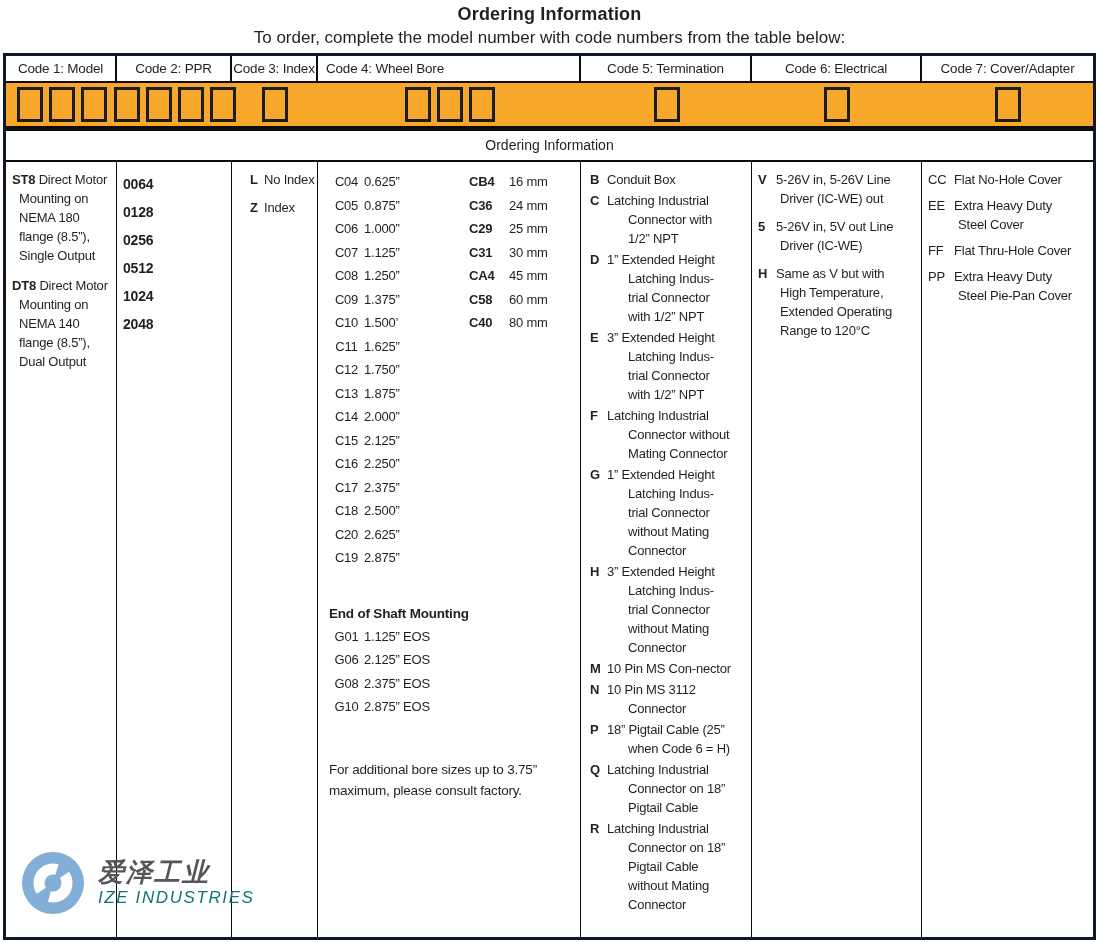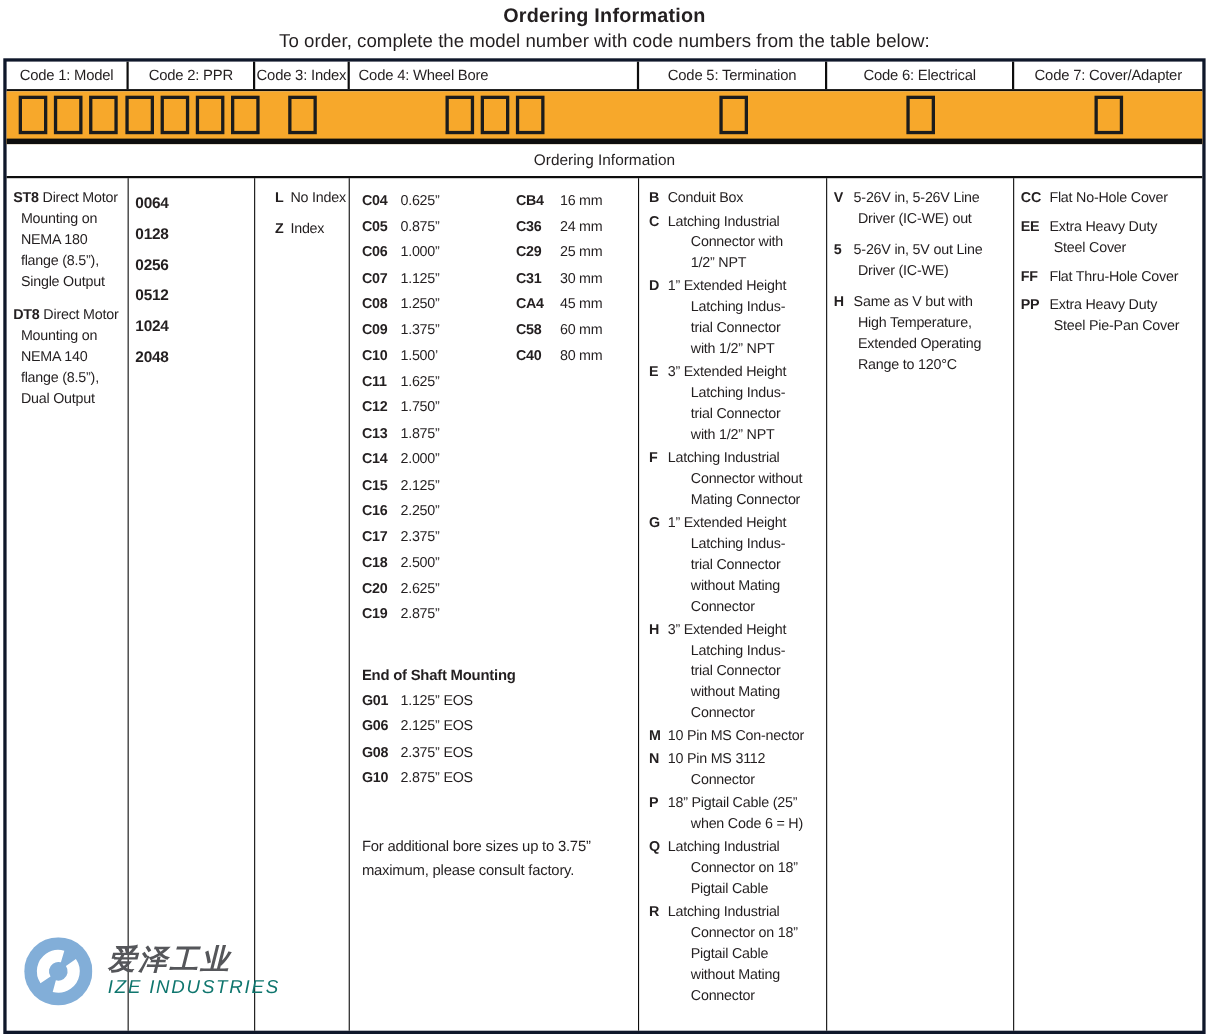--- a/index.html
+++ b/index.html
@@ -50,39 +50,39 @@
 
   
   .x-item{margin-bottom:9px;white-space:nowrap;padding-left:12px;}
   .icode{font-weight:bold;display:inline-block;width:14px;}
 
   
   .bore{padding-left:11px;}
   .bore-cols{display:flex;}
   .bore-left{width:140px;flex:none;}
   .bore-item{line-height:23.5px;white-space:nowrap;}
-  .bc1{font-weight:bold;display:inline-block;width:35px;}
+  .bc1{font-weight:normal;display:inline-block;width:35px;text-align:center;}
   .bc2{font-weight:bold;display:inline-block;width:40px;}
   .eos-head{font-weight:bold;margin-top:32px;line-height:23px;font-size:13.5px;}
   .bore-note{margin-top:40px;line-height:21px;font-size:13.5px;width:212px;}
 
   
   .term{padding-right:20px;padding-left:9px;}
   .t-item{padding-left:38px;text-indent:-38px;margin-bottom:2px;}
   .tcode{font-weight:bold;display:inline-block;width:17px;text-indent:0;}
 
   
   .elec{padding-right:18px;}
   .e-item{padding-left:22px;text-indent:-22px;margin-bottom:9px;}
   .ecode{font-weight:bold;display:inline-block;width:18px;text-indent:0;}
 
   
   .cov{padding-right:12px;}
   .c-item{padding-left:30px;text-indent:-30px;margin-bottom:7px;}
-  .ccode{font-weight:bold;display:inline-block;width:26px;text-indent:0;}
+  .ccode{font-weight:normal;display:inline-block;width:26px;text-indent:0;}
 
   
   .logo{position:absolute;left:22px;top:852px;display:flex;align-items:center;z-index:5;}
   .logo-text{margin-left:14px;font-style:italic;}
   .logo-cn{font-size:26px;font-weight:bold;color:#55565a;letter-spacing:2px;line-height:28px;}
   .logo-en{font-size:17px;color:#0f766e;letter-spacing:1.6px;margin-top:2px;}
 </style>
 </head>
 <body>
 

